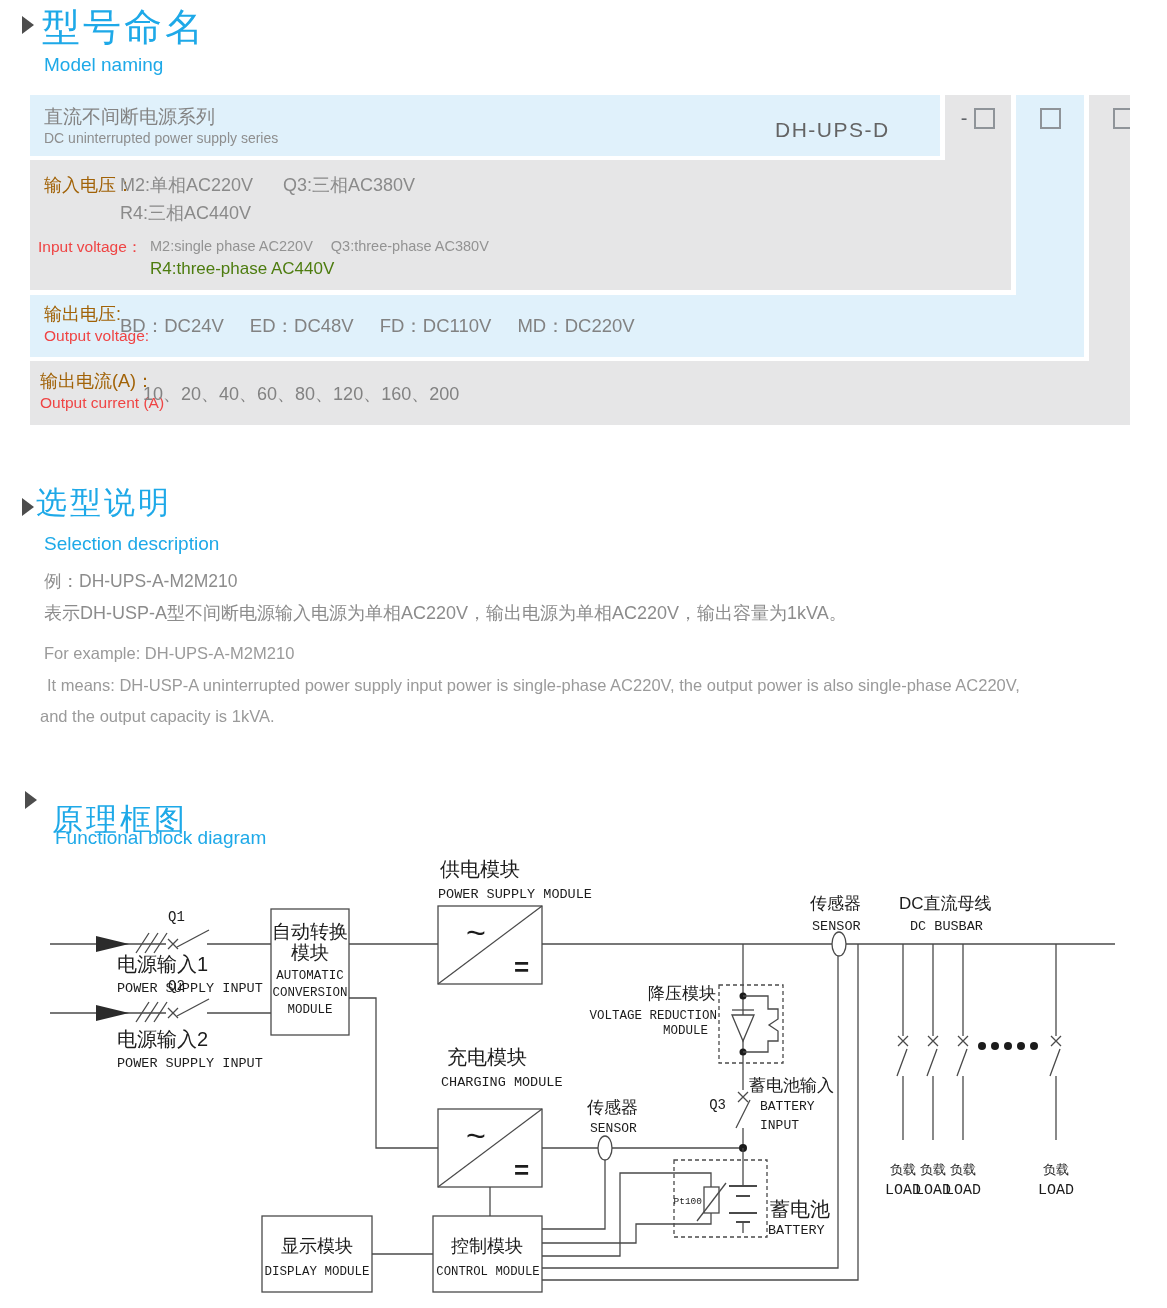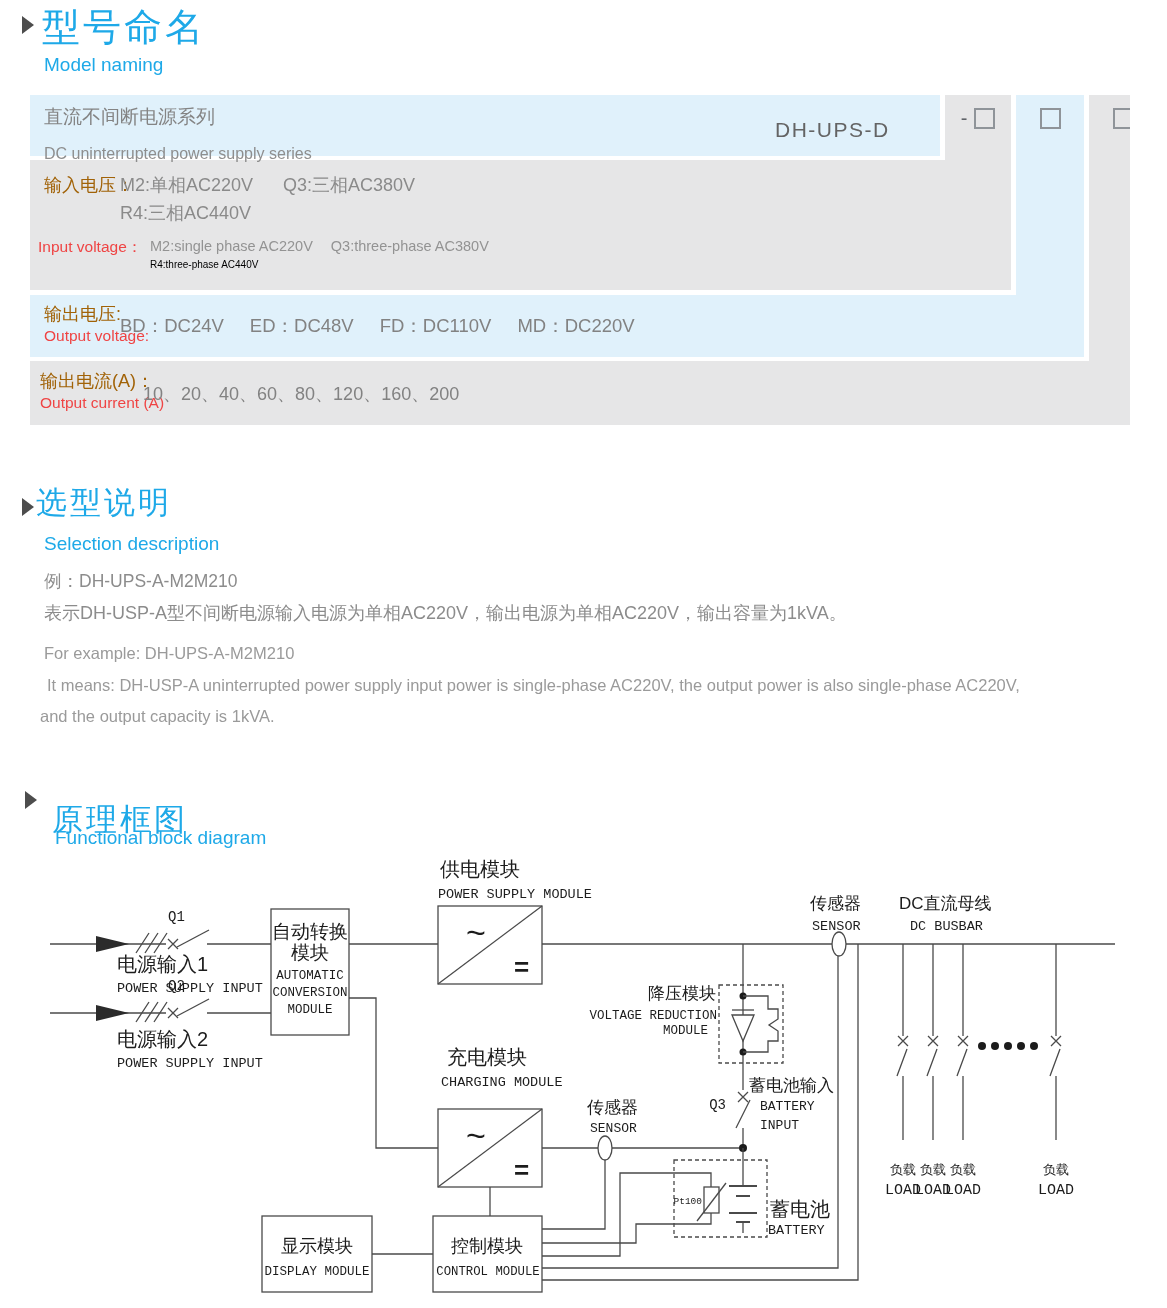--- a/index.html
+++ b/index.html
@@ -36,21 +36,21 @@
 
   <div class="abs row-blue" style="left:30px;top:95px;width:910px;height:61px;"></div>
   <div class="abs row-gray" style="left:945px;top:95px;width:66px;height:195px;"></div>
   <div class="abs row-blue" style="left:1016px;top:95px;width:68px;height:262px;"></div>
   <div class="abs row-gray" style="left:1089px;top:95px;width:68px;height:330px;"></div>
   <div class="abs row-gray" style="left:30px;top:160px;width:981px;height:130px;"></div>
   <div class="abs row-blue" style="left:30px;top:295px;width:1054px;height:62px;"></div>
   <div class="abs row-gray" style="left:30px;top:361px;width:1127px;height:64px;"></div>
 
   <div class="abs" style="left:44px;top:104px;font-size:19px;color:#848484;">直流不间断电源系列</div>
-  <div class="abs" style="left:44px;top:130px;font-size:16px;color:#8e8e8e;margin-top:15px;">DC uninterrupted power supply series</div>
+  <div class="abs" style="left:44px;top:130px;font-size:14px;color:#8e8e8e;">DC uninterrupted power supply series</div>
   <div class="abs t-dark" style="left:775px;top:118px;font-size:21px;letter-spacing:1.5px;">DH-UPS-D</div>
 
   <div class="abs opt-row" style="left:945px;top:108px;width:66px;justify-content:center;align-items:center;">
     <span class="dash">-</span>
     <span class="code-box"></span>
   </div>
   <div class="abs opt-row" style="left:1016px;top:108px;width:68px;justify-content:center;align-items:center;">
     <span class="code-box"></span>
   </div>
   <div class="abs opt-row" style="left:1089px;top:108px;width:68px;justify-content:center;align-items:center;">
@@ -61,21 +61,21 @@
   <div class="abs opt-row" style="left:120px;top:173px;gap:30px;font-size:18px;color:#8a8a8a;">
     <span>M2:单相AC220V</span>
     <span>Q3:三相AC380V</span>
   </div>
   <div class="abs" style="left:120px;top:201px;font-size:18px;color:#8a8a8a;">R4:三相AC440V</div>
   <div class="abs cell-label-en" style="left:38px;top:237px;">Input voltage：</div>
   <div class="abs opt-row" style="left:150px;top:238px;gap:18px;font-size:14.5px;color:#939393;">
     <span>M2:single phase AC220V</span>
     <span>Q3:three-phase AC380V</span>
   </div>
-  <div class="abs" style="left:150px;top:259px;font-size:10px;color:#000000;">R4:three-phase AC440V</div>
+  <div class="abs" style="left:150px;top:259px;font-size:17px;color:#4d7c0f;">R4:three-phase AC440V</div>
 
   <div class="abs cell-label-cn" style="left:44px;top:302px;">输出电压:</div>
   <div class="abs cell-label-en" style="left:44px;top:327px;">Output voltage:</div>
   <div class="abs opt-row" style="left:120px;top:313px;gap:26px;font-size:18.5px;color:#828282;">
     <span>BD：DC24V</span>
     <span>ED：DC48V</span>
     <span>FD：DC110V</span>
     <span>MD：DC220V</span>
   </div>
 

